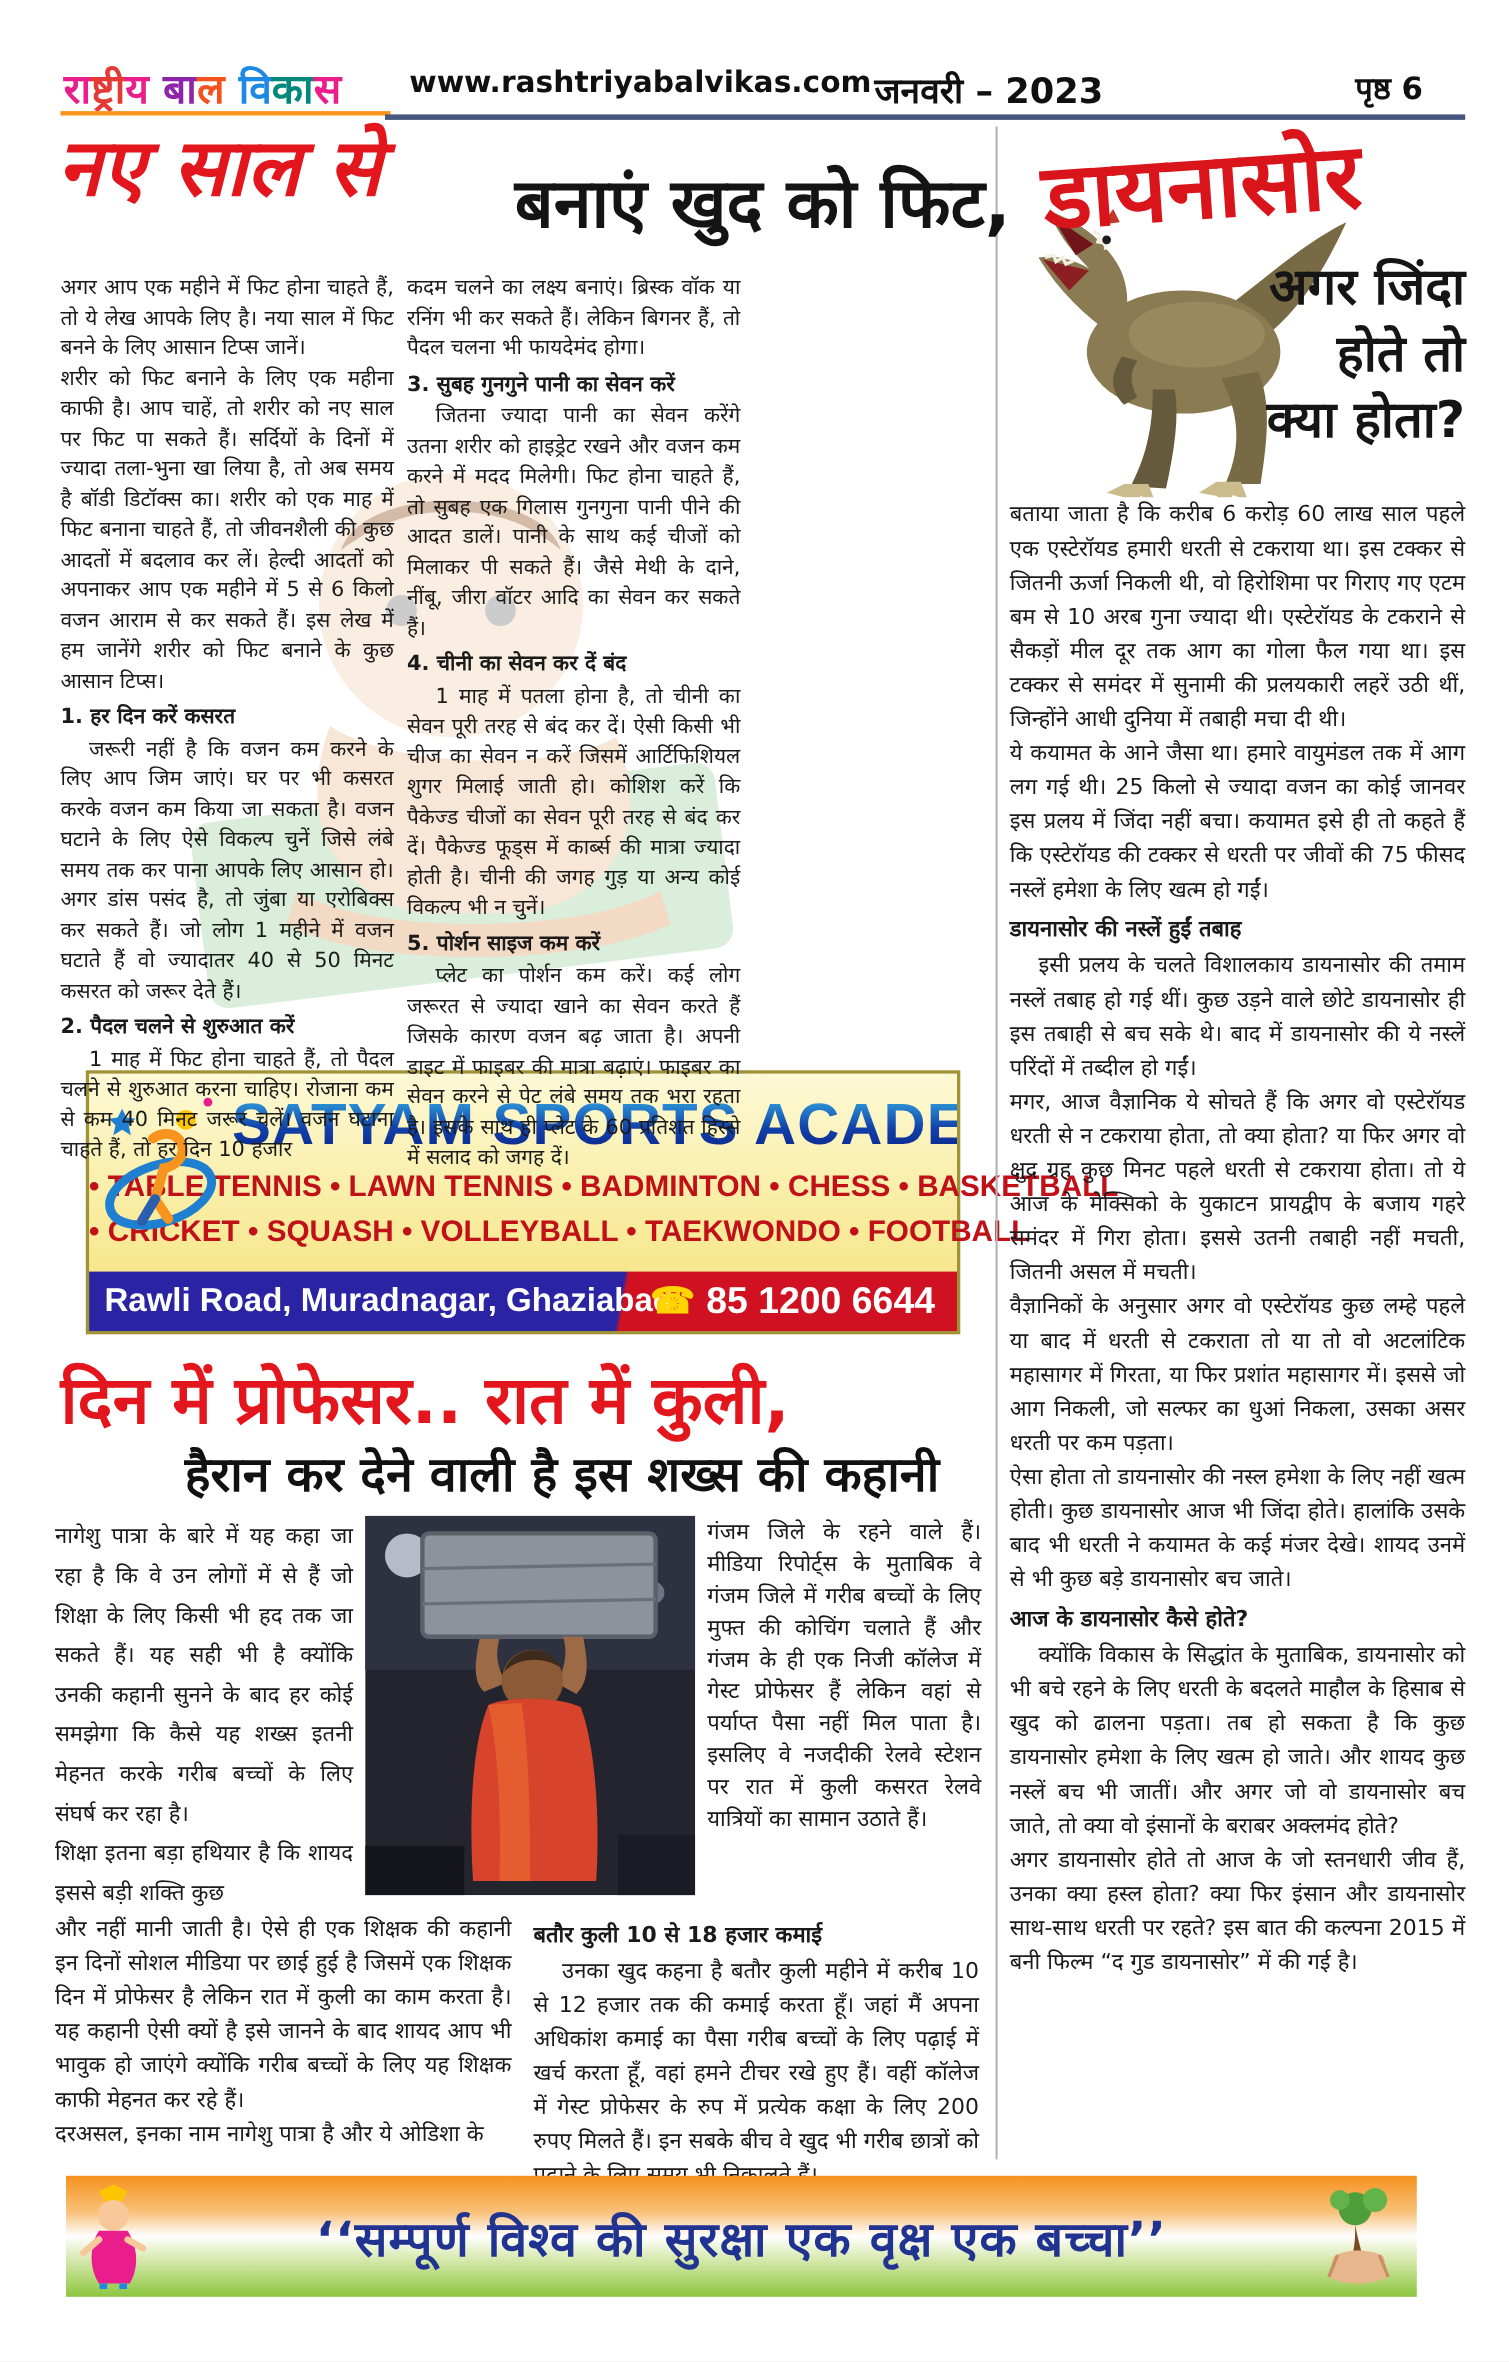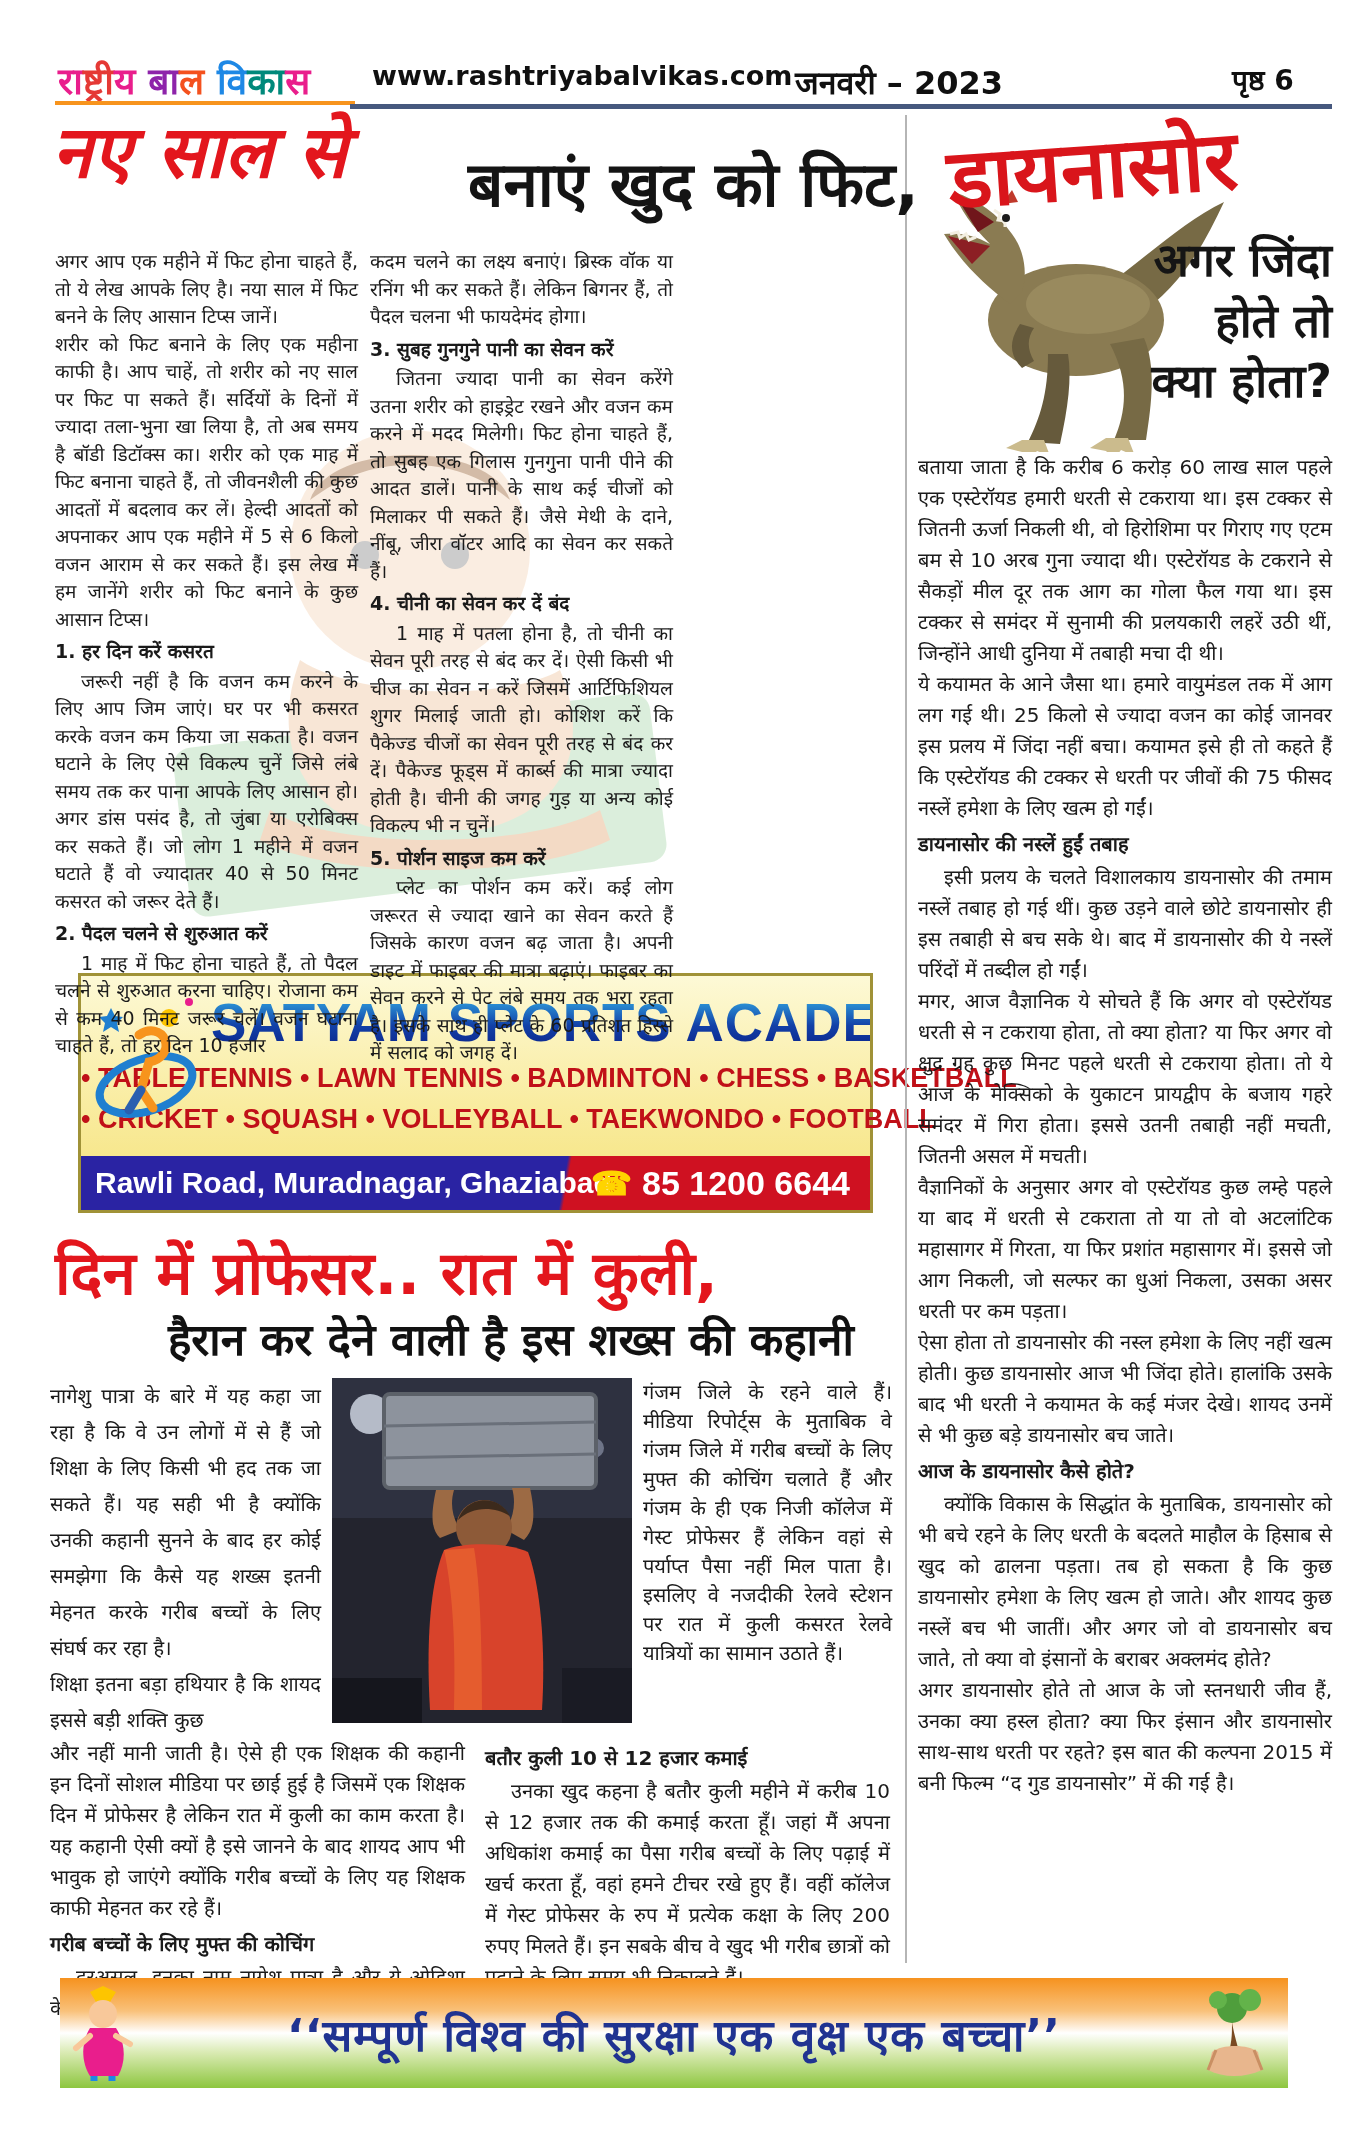--- a/index.html
+++ b/index.html
@@ -158,25 +158,24 @@
       <rect x="230" y="290" width="70" height="55" fill="#1a1b24"></rect>
     </svg>
     <div class="prof-c2">
         <div class="para">गंजम जिले के रहने वाले हैं। मीडिया रिपोर्ट्स के मुताबिक वे गंजम जिले में गरीब बच्चों के लिए मुफ्त की कोचिंग चलाते हैं और गंजम के ही एक निजी कॉलेज में गेस्ट प्रोफेसर हैं लेकिन वहां से पर्याप्त पैसा नहीं मिल पाता है। इसलिए वे नजदीकी रेलवे स्टेशन पर रात में कुली कसरत रेलवे यात्रियों का सामान उठाते हैं।</div>
       </div>
   </div>
 
   <div class="prof-row2">
     <div class="prof-ca">
         <div class="para">और नहीं मानी जाती है। ऐसे ही एक शिक्षक की कहानी इन दिनों सोशल मीडिया पर छाई हुई है जिसमें एक शिक्षक दिन में प्रोफेसर है लेकिन रात में कुली का काम करता है। यह कहानी ऐसी क्यों है इसे जानने के बाद शायद आप भी भावुक हो जाएंगे क्योंकि गरीब बच्चों के लिए यह शिक्षक काफी मेहनत कर रहे हैं।</div>
-        <div class="para-head">गरीब बच्चों के लिए मुफ्त की कोचिंग</div>
         <div class="para">दरअसल, इनका नाम नागेशु पात्रा है और ये ओडिशा के</div>
       </div>
     <div class="prof-cb">
-        <div class="para-head">बतौर कुली 10 से 12 हजार कमाई</div>
+        <div class="para-head">बतौर कुली 10 से 18 हजार कमाई</div>
         <div class="para">उनका खुद कहना है बतौर कुली महीने में करीब 10 से 12 हजार तक की कमाई करता हूँ। जहां मैं अपना अधिकांश कमाई का पैसा गरीब बच्चों के लिए पढ़ाई में खर्च करता हूँ, वहां हमने टीचर रखे हुए हैं। वहीं कॉलेज में गेस्ट प्रोफेसर के रुप में प्रत्येक कक्षा के लिए 200 रुपए मिलते हैं। इन सबके बीच वे खुद भी गरीब छात्रों को पढ़ाने के लिए समय भी निकालते हैं।</div>
       </div>
   </div>
 
   <div class="vrule"></div>
 
   <div class="dino-title">डायनासोर</div>
 
   <svg class="dino-img" viewBox="0 0 330 300">
     <path d="M185,150 C235,118 280,72 326,50 C305,95 282,135 238,165 Z" fill="#776a45"></path>

